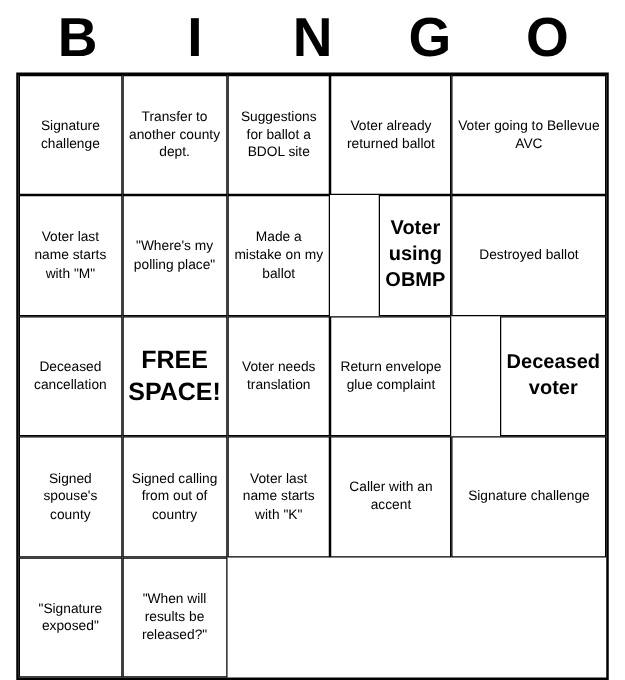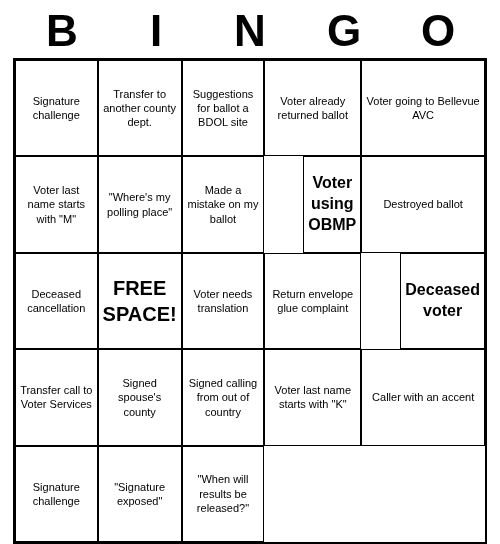--- a/index.html
+++ b/index.html
@@ -75,21 +75,20 @@
     <div class="cell">Voter last name starts with "M"</div>
     <div class="cell">"Where's my polling place"</div>
     <div class="cell">Made a mistake on my ballot</div>
     <div class="cell large-text">Voter using OBMP</div>
     <div class="cell">Destroyed ballot</div>
     <div class="cell">Deceased cancellation</div>
     <div class="cell free-space">FREE SPACE!</div>
     <div class="cell">Voter needs translation</div>
     <div class="cell">Return envelope glue complaint</div>
     <div class="cell large-text">Deceased voter</div>
-    <div class="cell">Transfer call to Voter Services</div>
     <div class="cell">Signed spouse's county</div>
     <div class="cell">Signed calling from out of country</div>
     <div class="cell">Voter last name starts with "K"</div>
     <div class="cell">Caller with an accent</div>
     <div class="cell">Signature challenge</div>
     <div class="cell">"Signature exposed"</div>
     <div class="cell">"When will results be released?"</div>
   </div>
 
 </body></html>

